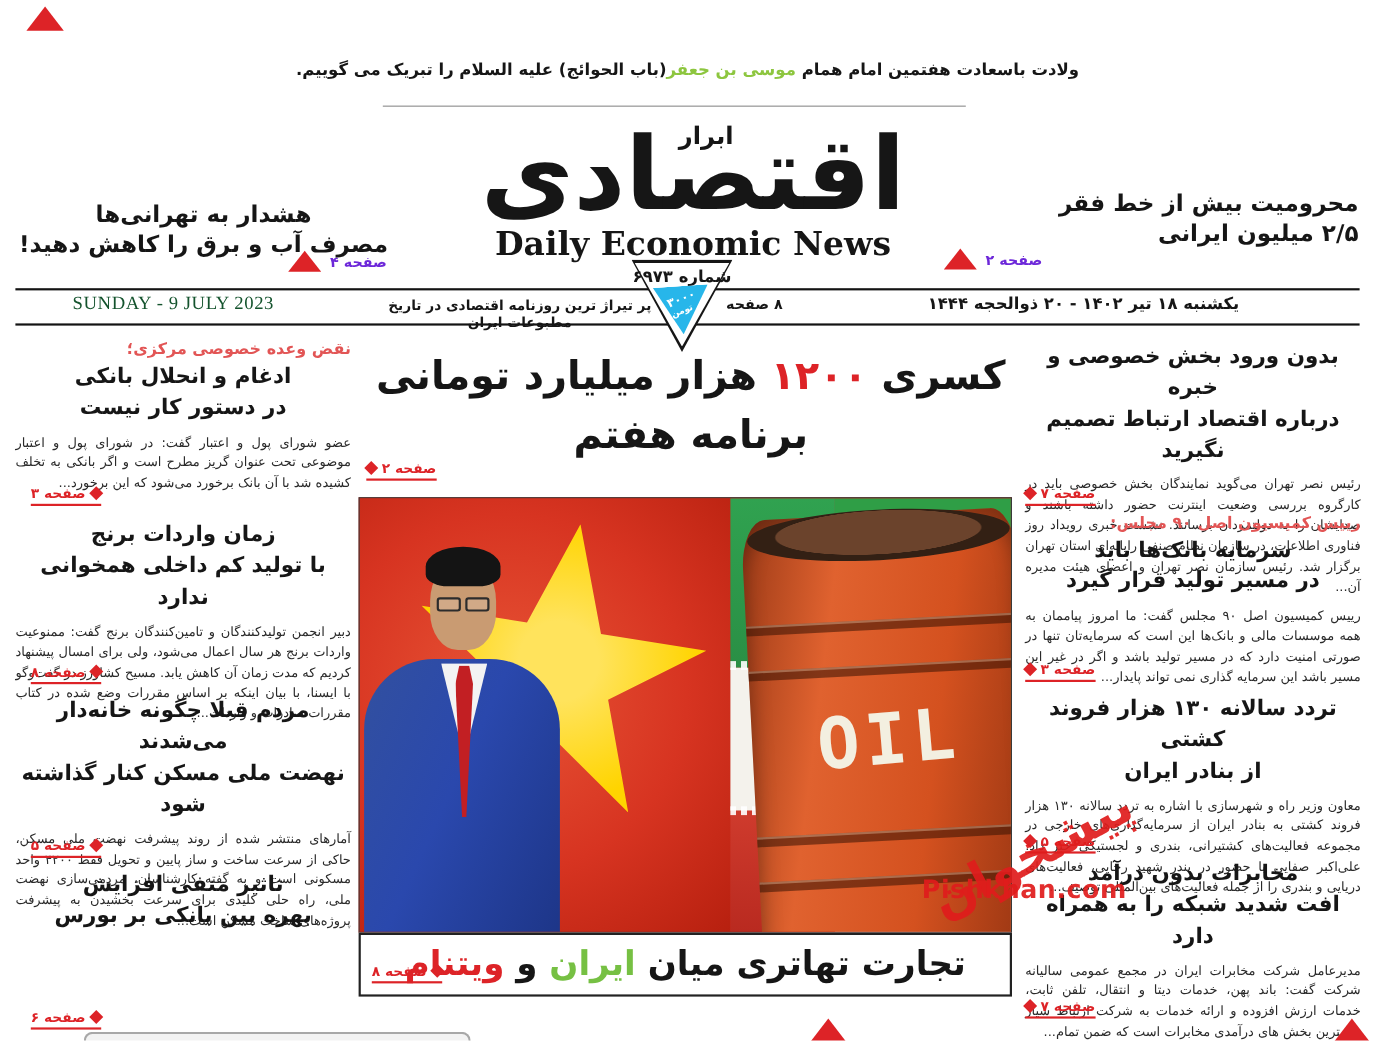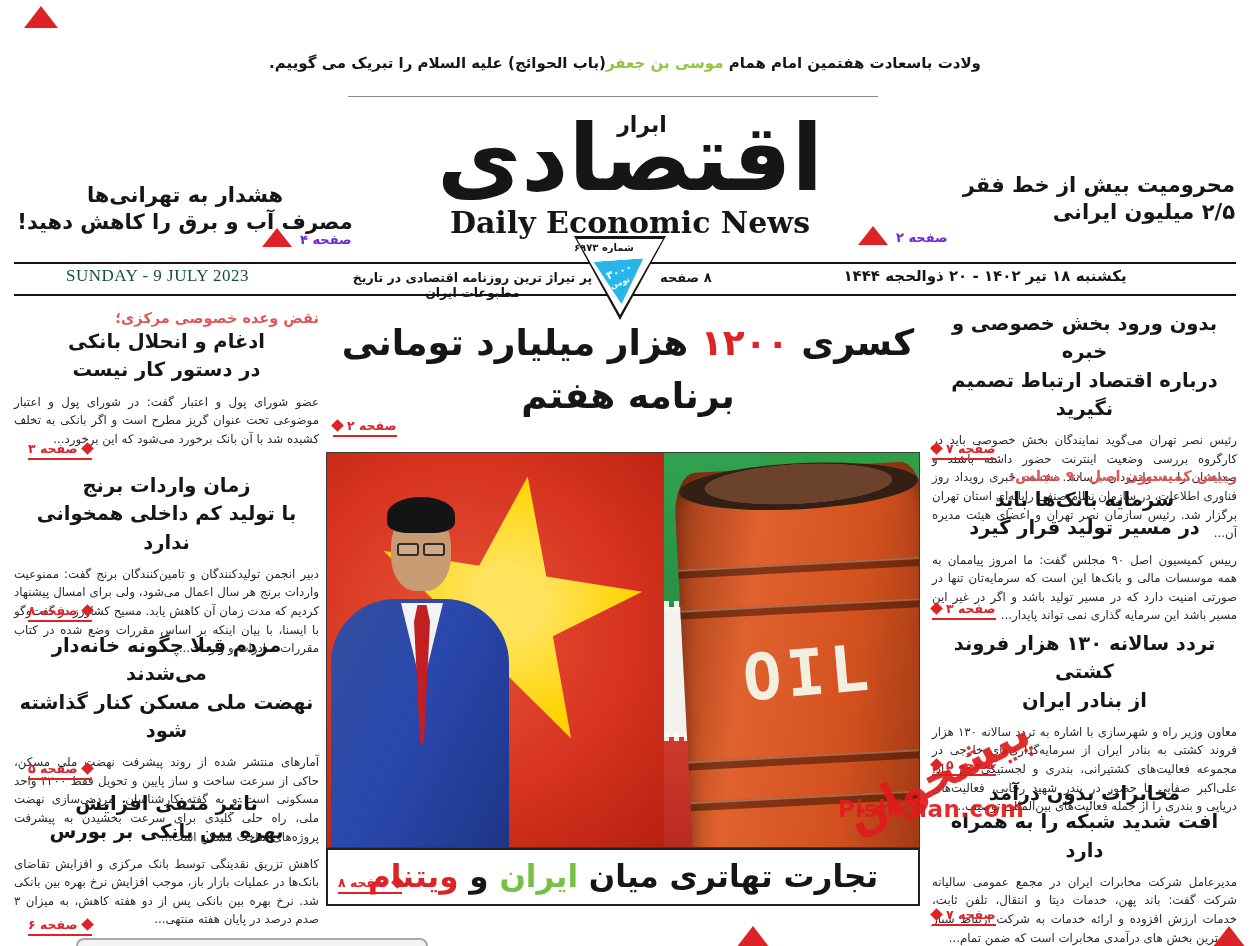--- a/index.html
+++ b/index.html
@@ -40,21 +40,21 @@
   #rule-bot{top:294px;}
   #date-en{top:266px;left:66px;font-family:"Liberation Serif",serif;font-size:17px;letter-spacing:.5px;color:#14532d;}
   #slogan{top:270px;left:340px;width:265px;font-size:12.5px;font-weight:bold;text-align:center;}
   #pages-count{top:270px;left:660px;font-size:13px;font-weight:bold;}
   #date-fa{top:267px;left:820px;width:330px;font-size:15px;font-weight:bold;text-align:center;}
 
   
   #badge{top:236px;left:574px;width:92px;height:84px;z-index:5;}
   #badge .t-out{position:absolute;inset:0;background:#161616;clip-path:polygon(0 0,100% 0,50% 100%);}
   #badge .t-in{position:absolute;left:3px;top:3px;width:86px;height:76px;background:#fff;clip-path:polygon(0 0,100% 0,50% 100%);}
-  #badge .issue{position:absolute;top:6px;left:0;width:100%;text-align:left;font-size:10px;font-weight:bold;}
+  #badge .issue{position:absolute;top:6px;left:0;width:100%;text-align:center;font-size:15px;font-weight:bold;}
   #badge .t-cy{position:absolute;left:21px;top:24px;width:50px;height:44px;background:var(--cyan);clip-path:polygon(0 0,100% 0,50% 100%);color:#fff;text-align:center;font-weight:bold;transform:rotate(-4deg);}
   #badge .t-cy .a{display:block;font-size:11px;margin-top:5px;transform:rotate(-18deg);}
   #badge .t-cy .u{display:block;font-size:8px;transform:rotate(-18deg);}
 
   
   #lead{top:316px;left:330px;width:596px;text-align:center;font-size:36px;font-weight:bold;line-height:1.48;}
   #lead .num{color:var(--red);}
 
   
   .pagemark{display:inline-flex;align-items:center;gap:5px;color:var(--red);font-weight:bold;font-size:12.5px;border-bottom:2px solid var(--red);padding-bottom:2px;}
@@ -245,21 +245,20 @@
 نهضت ملی مسکن کنار گذاشته شود</div>
     <div class="bodytxt">آمارهای منتشر شده از روند پیشرفت نهضت ملی مسکن، حاکی از سرعت ساخت و ساز پایین و تحویل فقط ۴۲۰۰ واحد مسکونی است و به گفته کارشناسان، مردمی‌سازی نهضت ملی، راه حلی کلیدی برای سرعت بخشیدن به پیشرفت پروژه‌های ساخت مسکن است...</div>
     <div class="pagemark mark-left" style="direction:ltr;">
       <span class="rtl">صفحه ۵</span>
       <span class="pm-diamond"></span>
     </div>
   </div>
   <div class="article rtl" style="top:478px;height:148px;">
     <div class="headline">تاثیر منفی افزایش
 بهره بین بانکی بر بورس</div>
-    <div class="bodytxt">کاهش تزریق نقدینگی توسط بانک مرکزی و افزایش تقاضای بانک‌ها در عملیات بازار باز، موجب افزایش نرخ بهره بین بانکی شد. نرخ بهره بین بانکی پس از دو هفته کاهش، به میزان ۳ صدم درصد در پایان هفته منتهی...</div>
     <div class="pagemark mark-left" style="direction:ltr;">
       <span class="rtl">صفحه ۶</span>
       <span class="pm-diamond"></span>
     </div>
   </div>
 </div>
 
 <div id="col-right" class="col">
   <div class="article rtl" style="top:0;height:152px;">
     <div class="headline">بدون ورود بخش خصوصی و خبره

